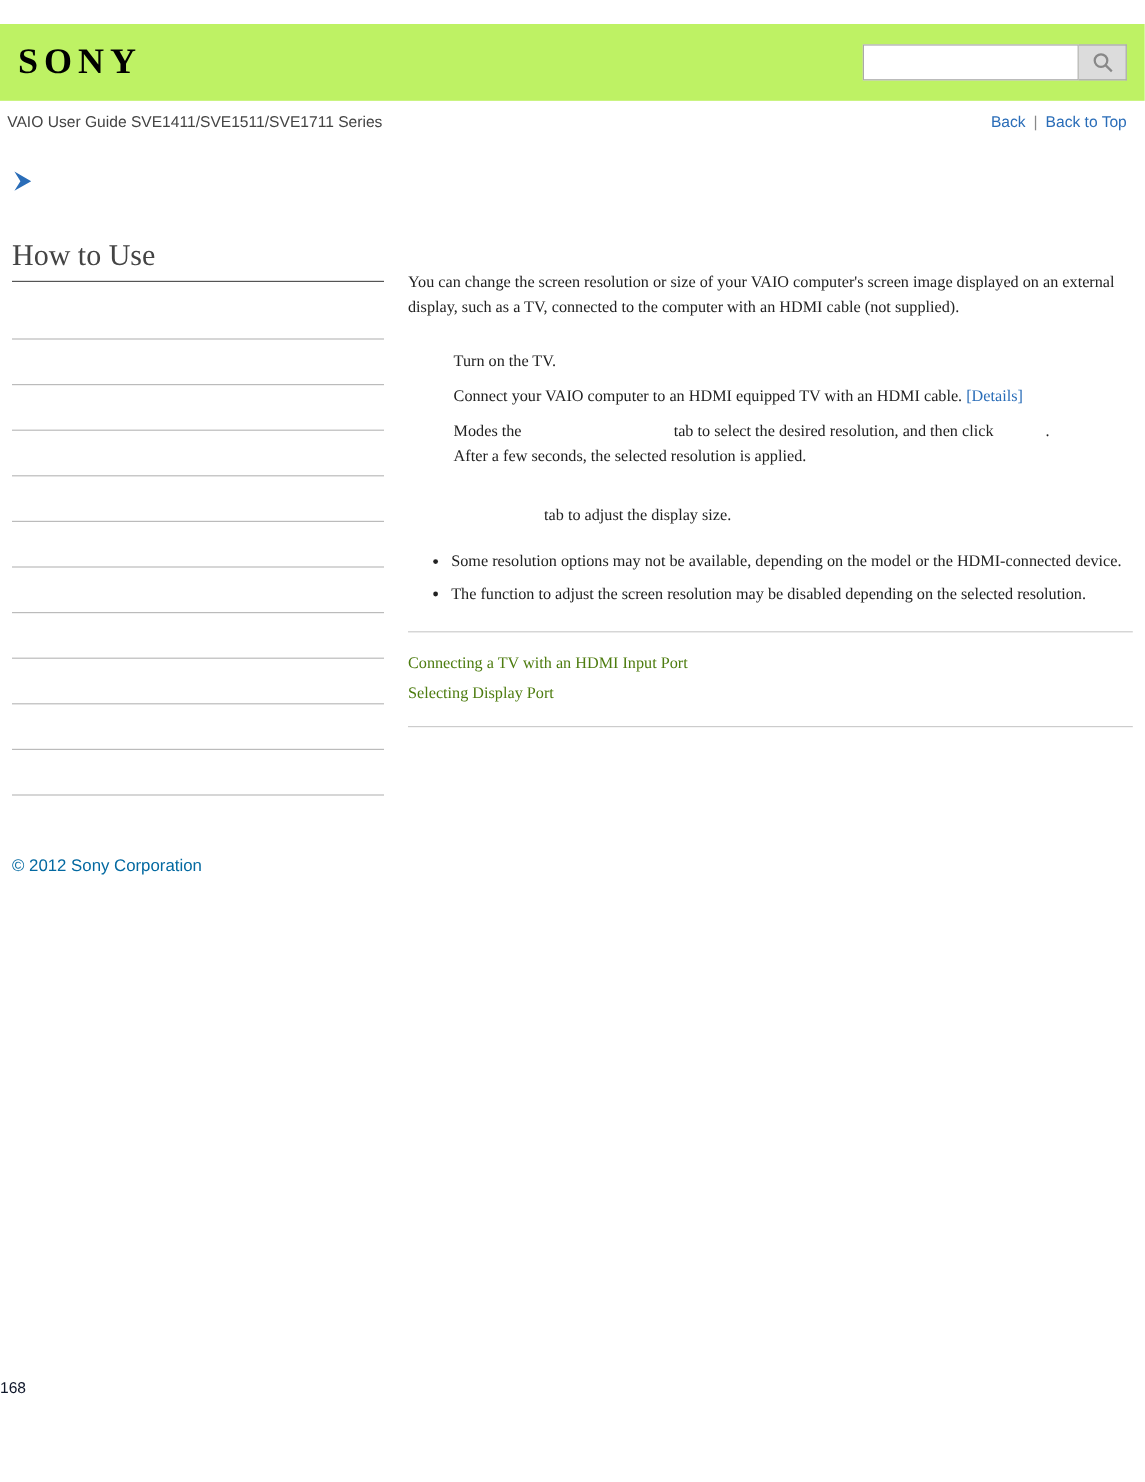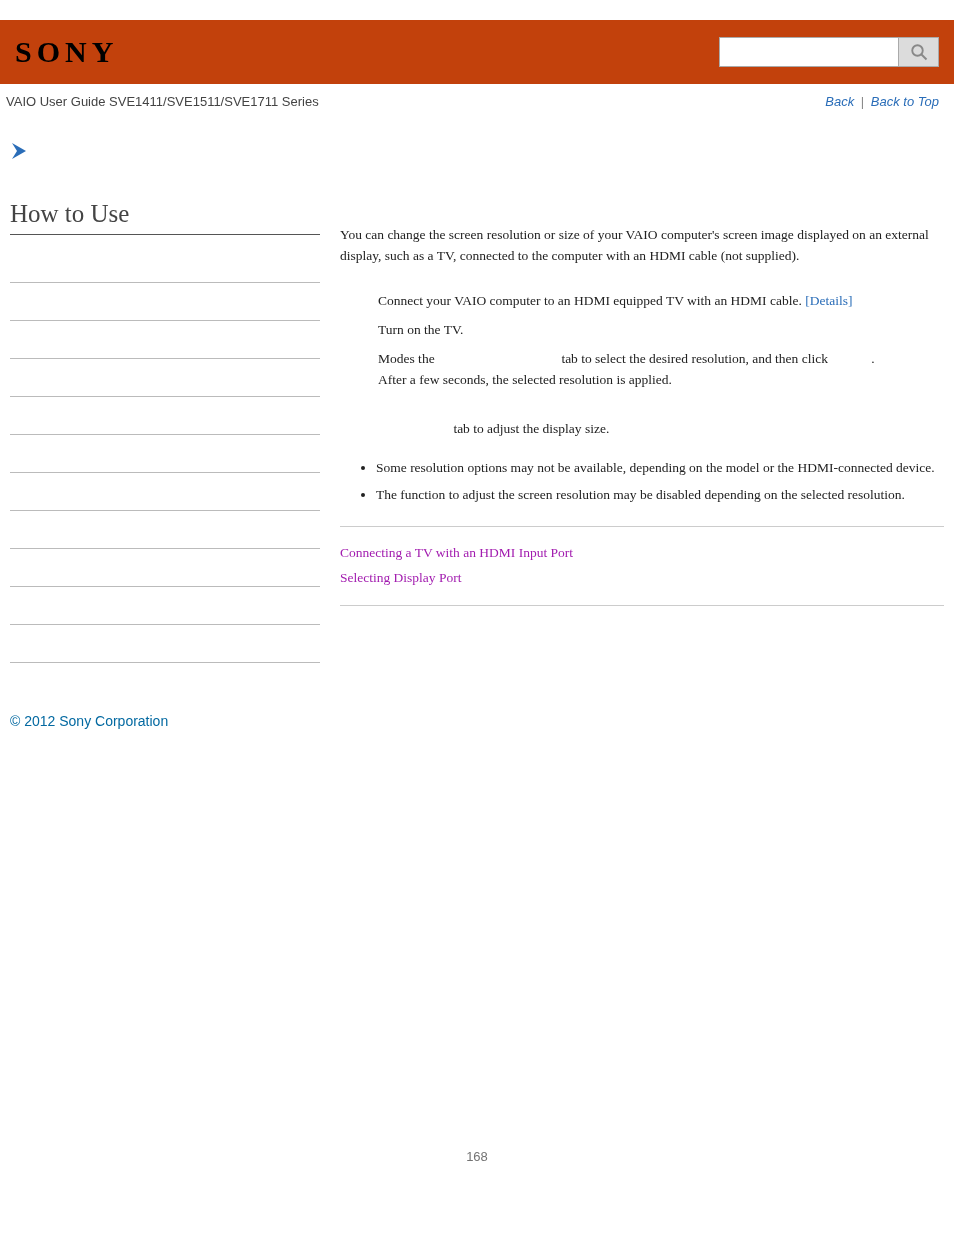--- a/index.html
+++ b/index.html
@@ -5,21 +5,21 @@
   * { box-sizing: border-box; margin: 0; padding: 0; }
   body {
     font-family: Arial, Helvetica, sans-serif;
     font-size: 13.5px;
     color: #333;
     width: 954px;
     margin: 0 auto;
     background: #fff;
   }
   .header-bar {
-    background: #c2410c;
+    background: #bef264;
     padding: 15px 15px;
     display: flex;
     align-items: center;
     justify-content: space-between;
     margin-top: 20px;
   }
   .logo {
     font-family: "Times New Roman", serif;
     font-weight: bold;
     font-size: 30px;
@@ -50,21 +50,21 @@
     cursor: pointer;
   }
   .search-btn svg { width: 18px; height: 18px; }
   .sub-header {
     display: flex;
     justify-content: space-between;
     padding: 10px 15px 6px 6px;
     font-size: 13px;
     color: #444;
   }
-  .nav-links a { color: #2a6db8; text-decoration: none; cursor: pointer; font-style: italic; }
+  .nav-links a { color: #2a6db8; text-decoration: none; cursor: pointer; }
   .nav-sep { color: #888; margin: 0 3px; }
   .arrow-block {
     padding: 25px 8px 10px 8px;
   }
   .arrow-block svg { width: 30px; height: 22px; }
   .content {
     padding: 0 10px;
     display: flex;
     gap: 20px;
     font-family: Liberation Serif, serif;
@@ -123,34 +123,33 @@
     margin: 10px 0 20px 18px;
     list-style: disc;
   }
   .notes li { margin-bottom: 6px; }
   .divider {
     border-top: 1px solid #ccc;
     margin: 16px 0;
   }
   .related a {
     display: block;
-    color: #a21caf;
+    color: #4d7c0f;
     text-decoration: none;
     margin-bottom: 4px;
     cursor: pointer;
   }
   .footer {
     padding: 50px 10px 20px;
     font-size: 14px;
     color: #0369a1;
   }
   .page-num {
-    text-align: center;
     font-size: 13px;
-    color: #737373;
+    color: #0f172a;
     padding: 400px 0 20px;
   }
 </style>
 </head>
 <body>
 
 <div class="header-bar">
   <div class="logo">SONY</div>
   <div class="search-group">
     <input type="text" class="search-input" style="">
@@ -193,24 +192,24 @@
       <div class="side-row"></div>
       <div class="side-row"></div>
       <div class="side-row"></div>
     </div>
   </aside>
 
   <main class="main">
     <p class="intro">You can change the screen resolution or size of your VAIO computer's screen image displayed on an external display, such as a TV, connected to the computer with an HDMI cable (not supplied).</p>
 
     <div class="steps">
+      <div class="step">Turn on the TV.</div>
       <div class="step">
         <span>Connect your VAIO computer to an HDMI equipped TV with an HDMI cable. </span><span class="link-inline">[Details]</span>
       </div>
-      <div class="step">Turn on the TV.</div>
       <div class="step">
         <span>Modes the </span><span style="display:inline-block;width:120px"></span><span> tab to select the desired resolution, and then click </span><span style="display:inline-block;width:40px"></span><span>.</span>
         <div class="sub">After a few seconds, the selected resolution is applied.</div>
       </div>
       <div class="step">
         <br>
         <span style="display:inline-block;width:72px"></span><span> tab to adjust the display size.</span>
       </div>
     </div>
 

